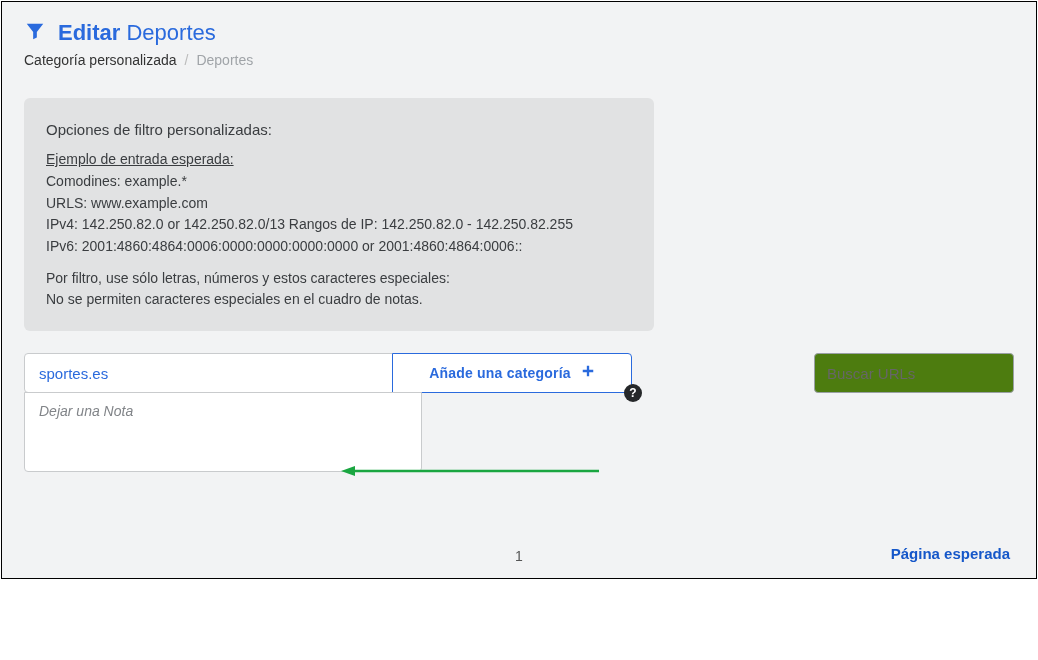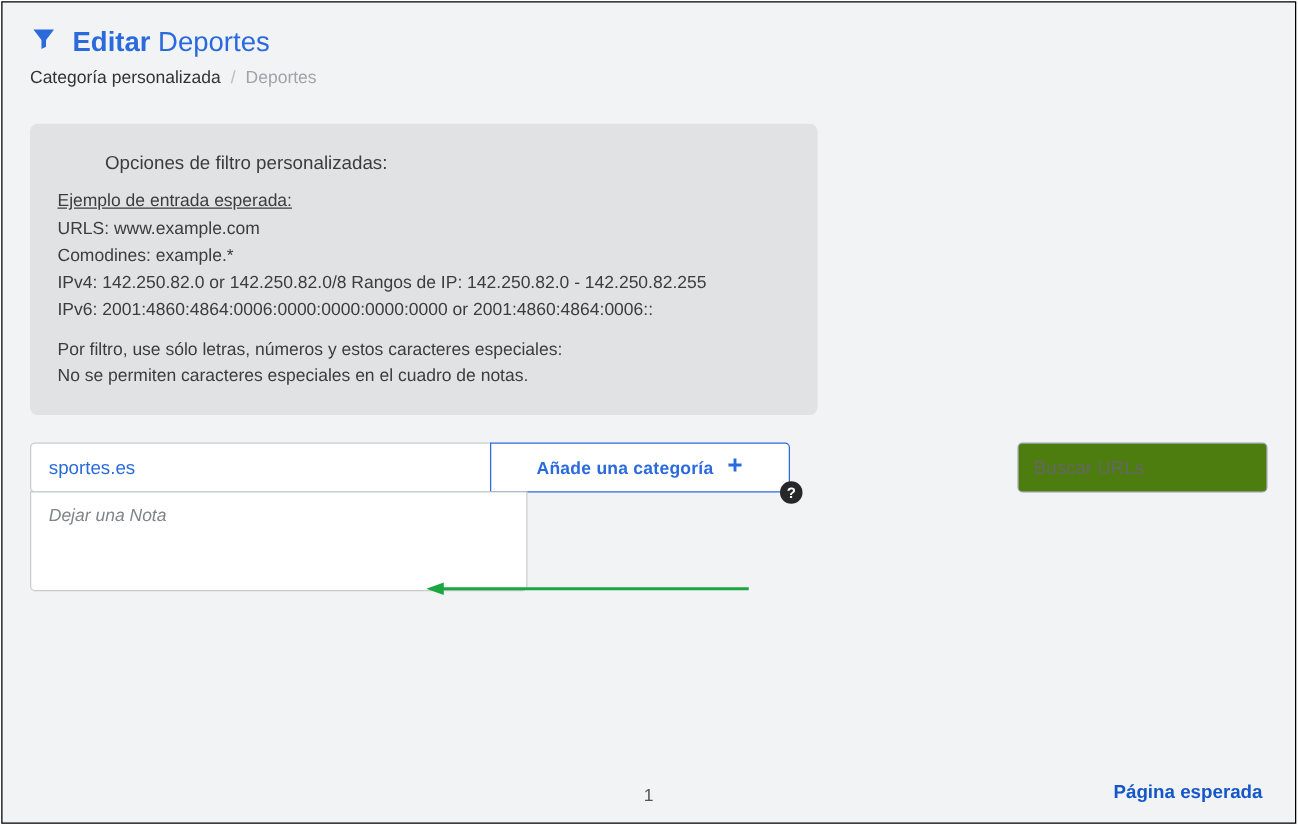--- a/index.html
+++ b/index.html
@@ -6,21 +6,21 @@
     body {
       font-family: Arial, Helvetica, sans-serif;
       background: #fff;
       width: 1038px;
       height: 660px;
       position: relative;
     }
     .page {
       border: 1px solid #000;
       width: 1036px;
-      height: 658px;
+      height: 578px;
       margin: 1px;
       background: #f2f3f4;
       padding: 18px 22px;
       position: relative;
     }
     .header { display: flex; align-items: center; gap: 12px; margin-bottom: 6px; }
     .funnel-icon { color: #2a6add; display: inline-block; }
     .title { font-size: 22px; font-weight: 400; color: #2a6add; }
     .title .bold { font-weight: 700; }
     .breadcrumb { font-size: 14px; color: #333; margin-bottom: 30px; display: flex; align-items: center; gap: 8px; }
@@ -29,21 +29,21 @@
     .info-panel {
       background: #e1e2e3;
       border-radius: 6px;
       padding: 20px 22px;
       width: 630px;
       font-size: 14px;
       color: #3a3d40;
       line-height: 1.55;
       margin-bottom: 22px;
     }
-    .info-panel .heading { margin-bottom: 8px; font-size: 15px; margin-left: 38px; }
+    .info-panel .heading { margin-bottom: 8px; font-size: 15px; }
     .info-panel .ul { text-decoration: underline; }
     .info-panel ul { margin-left: 20px; margin-top: 2px; margin-bottom: 2px; }
     .input-row { display: flex; align-items: flex-start; gap: 0; position: relative; }
     .url-input {
       width: 369px;
       height: 40px;
       border: 1px solid #c9cbcd;
       border-radius: 4px 0 0 4px;
       padding: 17px 14px;
       font-size: 15px;
@@ -186,23 +186,23 @@
 
   <div class="breadcrumb">
     <span>Categoría personalizada</span>
     <span class="sep">/</span>
     <span class="current">Deportes</span>
   </div>
 
   <div class="info-panel">
     <div class="heading">Opciones de filtro personalizadas:</div>
     <div class="ul">Ejemplo de entrada esperada:</div>
+    <div>Comodines: example.*</div>
     <div>URLS: www.example.com</div>
-    <div>Comodines: example.*</div>
-    <div>IPv4: 142.250.82.0 or 142.250.82.0/8 Rangos de IP: 142.250.82.0 - 142.250.82.255</div>
+    <div>IPv4: 142.250.82.0 or 142.250.82.0/13 Rangos de IP: 142.250.82.0 - 142.250.82.255</div>
     <div>IPv6: 2001:4860:4864:0006:0000:0000:0000:0000 or 2001:4860:4864:0006::</div>
     <div style="margin-top:10px">Por filtro, use sólo letras, números y estos caracteres especiales:</div>
     <div>No se permiten caracteres especiales en el cuadro de notas.</div>
   </div>
 
   <div class="row-flex">
     <div>
       <div class="input-row">
         <input class="url-input" type="text" value="sportes.es" style="">
         <button class="add-btn">

